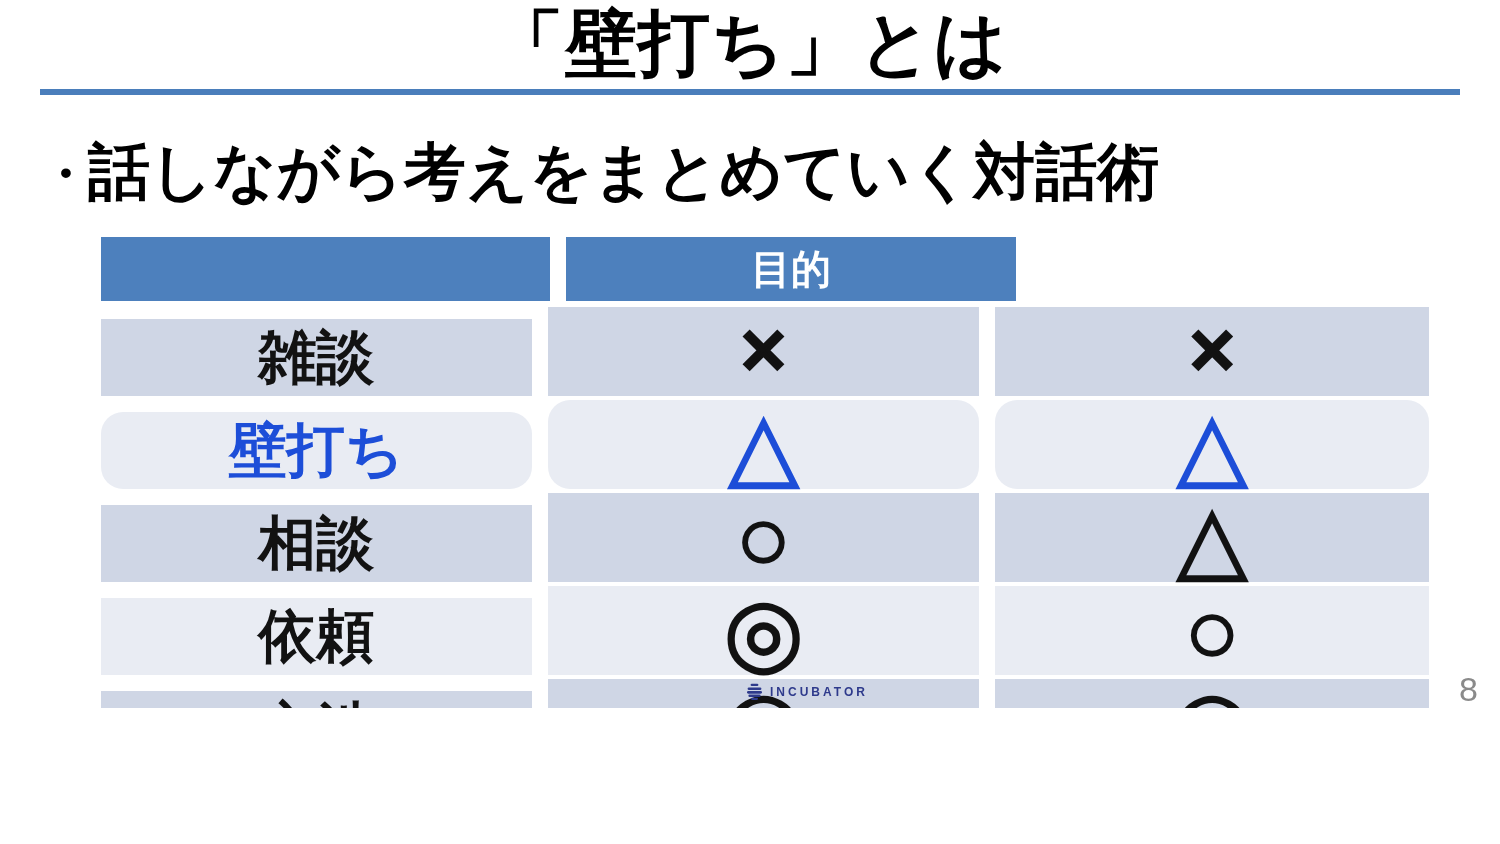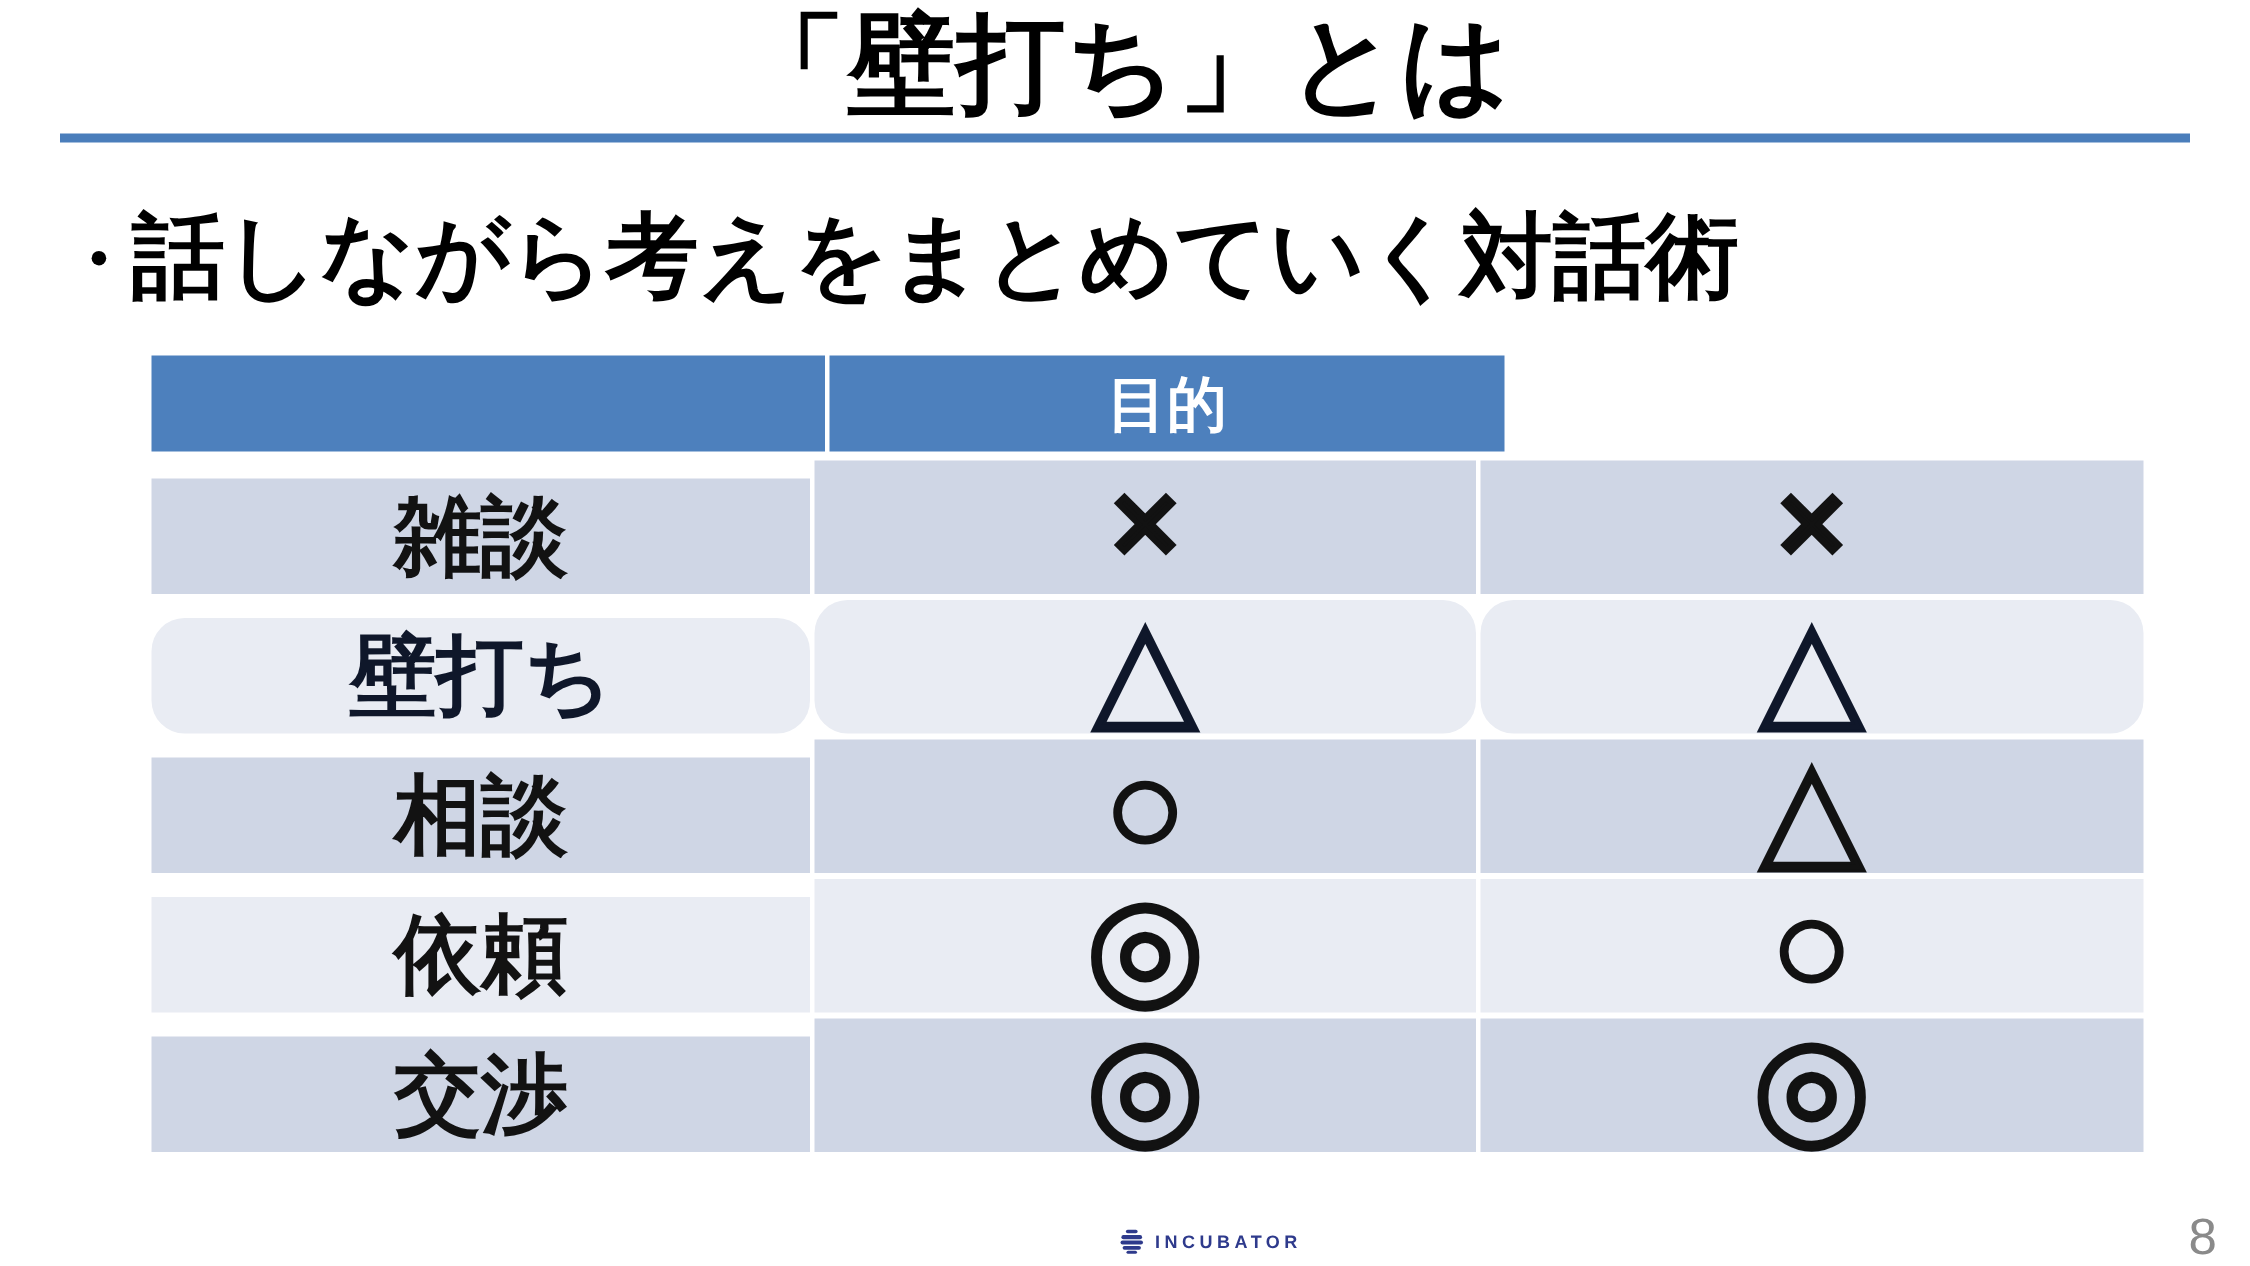--- a/index.html
+++ b/index.html
@@ -2,21 +2,21 @@
 <html><head>
 <meta charset="utf-8">
 <style>
   html, body { margin: 0; padding: 0; }
   body {
     width: 1500px; height: 844px;
     background: #ffffff;
     font-family: "Liberation Sans", sans-serif;
     overflow: hidden;
   }
-  .slide { position: relative; width: 1500px; height: 844px; background: #ffffff; overflow: hidden; }
+  .slide { position: relative; width: 1500px; height: 708px; background: #ffffff; overflow: hidden; }
 
   .title {
     position: absolute; top: 2px; left: 0; width: 100%;
     margin: 0; text-align: center;
     font-size: 72px; font-weight: 700; color: #000000;
     line-height: 1.15; letter-spacing: 1px;
   }
   .title-rule {
     position: absolute; left: 40px; top: 89px;
     width: 1420px; height: 6px;
@@ -28,37 +28,37 @@
     display: flex; align-items: center; gap: 16px;
     font-size: 62px; font-weight: 700; color: #000000;
     white-space: nowrap; line-height: 1.15;
   }
   .bullet-dot { font-size: 34px; line-height: 1; }
 
   .ctable {
     position: absolute; left: 72px; top: 237px; width: 1357px;
     display: flex; flex-direction: column; row-gap: 4px;
   }
-  .trow { display: flex; column-gap: 3px; height: 89px; padding-left: 29px; }
+  .trow { display: flex; column-gap: 16px; height: 89px; padding-left: 29px; }
   .trow.header { height: 64px; margin-bottom: 2px; }
   .cell {
     display: flex; align-items: center; justify-content: center;
     overflow: visible;
   }
   .c1 { width: 449px; } .c2 { width: 450px; } .c3 { width: 452px; }
   .trow.header .cell { background: #4d80bd; color: #ffffff; font-size: 40px; font-weight: 700; }
   .band-dark  .cell { background: #cfd6e5; }
   .band-light .cell { background: #e9ecf3; }
   .rlabel { font-size: 58px; font-weight: 700; color: #121212; margin-top: 12px; }
   .sym {
     font-size: 92px; line-height: 1; color: #121212;
     -webkit-text-stroke: 2px currentColor;
   }
   .sym.cross { font-size: 62px; -webkit-text-stroke: 4px currentColor; }
-  .accent { color: #0f172a; border-radius: 22px; }
+  .accent { color: #1d4ed8; border-radius: 22px; }
 
   .copyright {
     position: absolute; left: 8px; bottom: 3px;
     font-size: 18px; color: #111111; white-space: nowrap;
   }
   .logo {
     position: absolute; left: 746px; bottom: 7px;
     display: flex; align-items: center; gap: 7px;
   }
   .logo-text {

